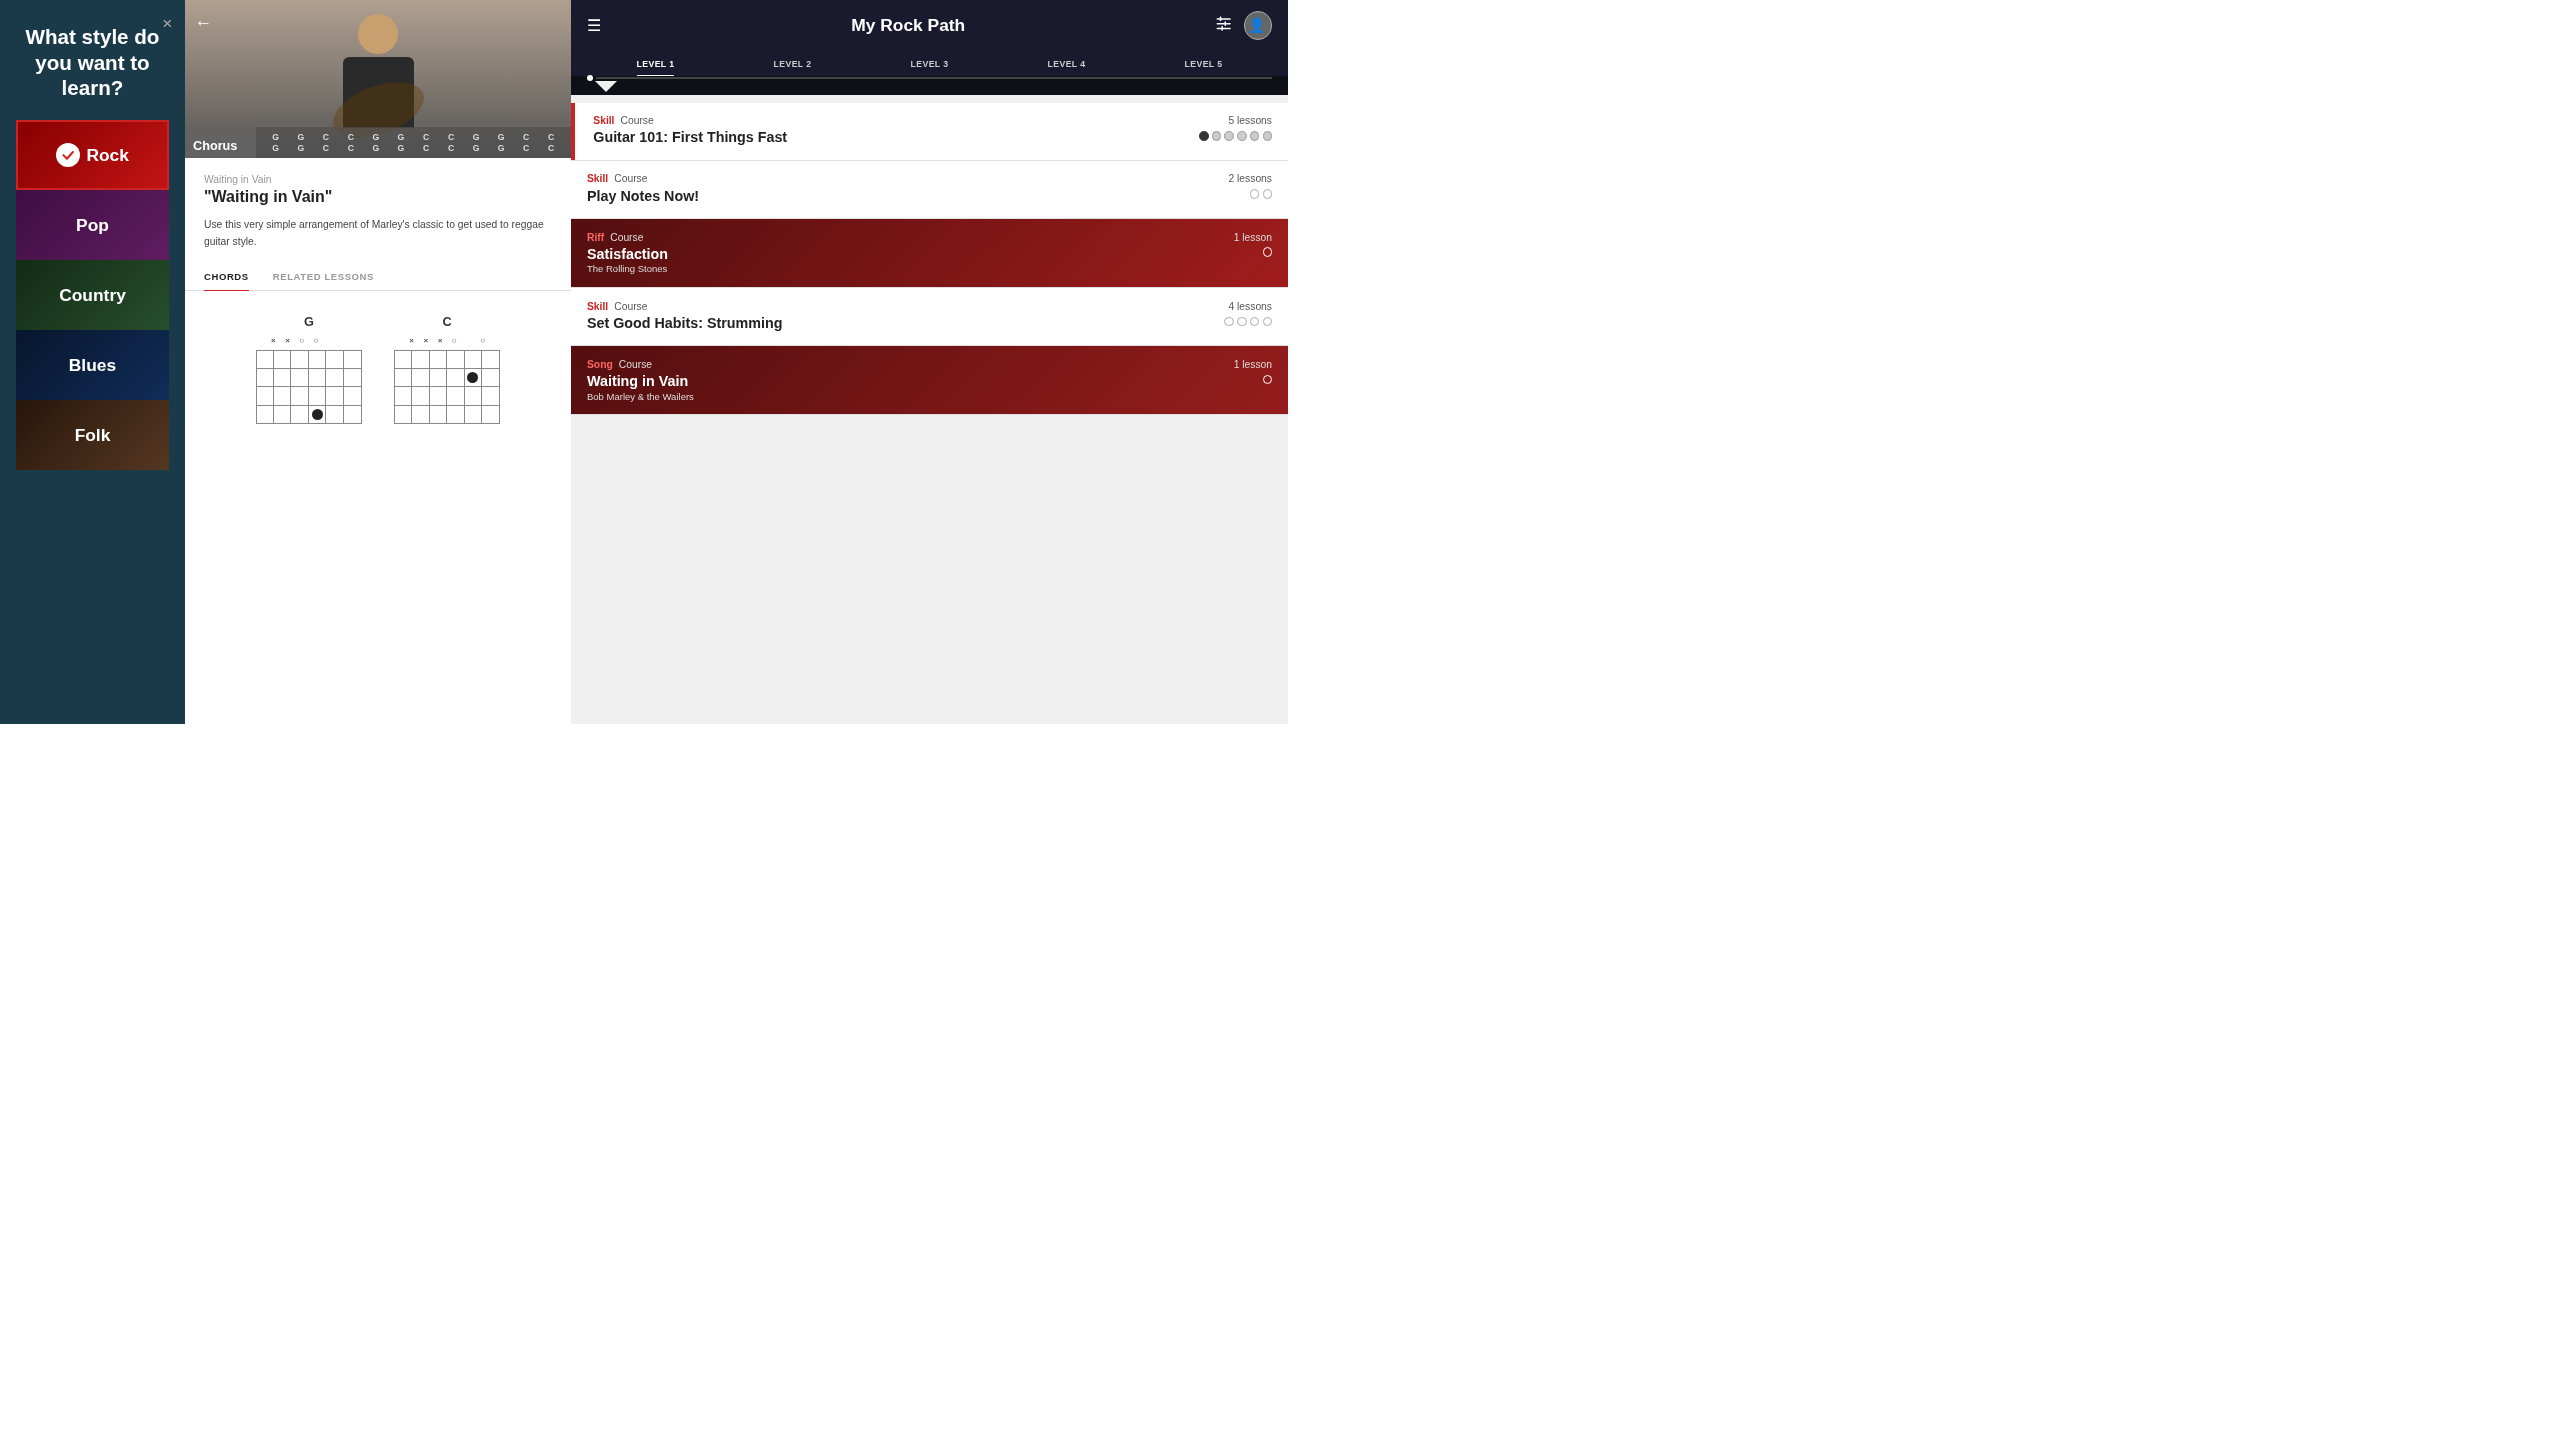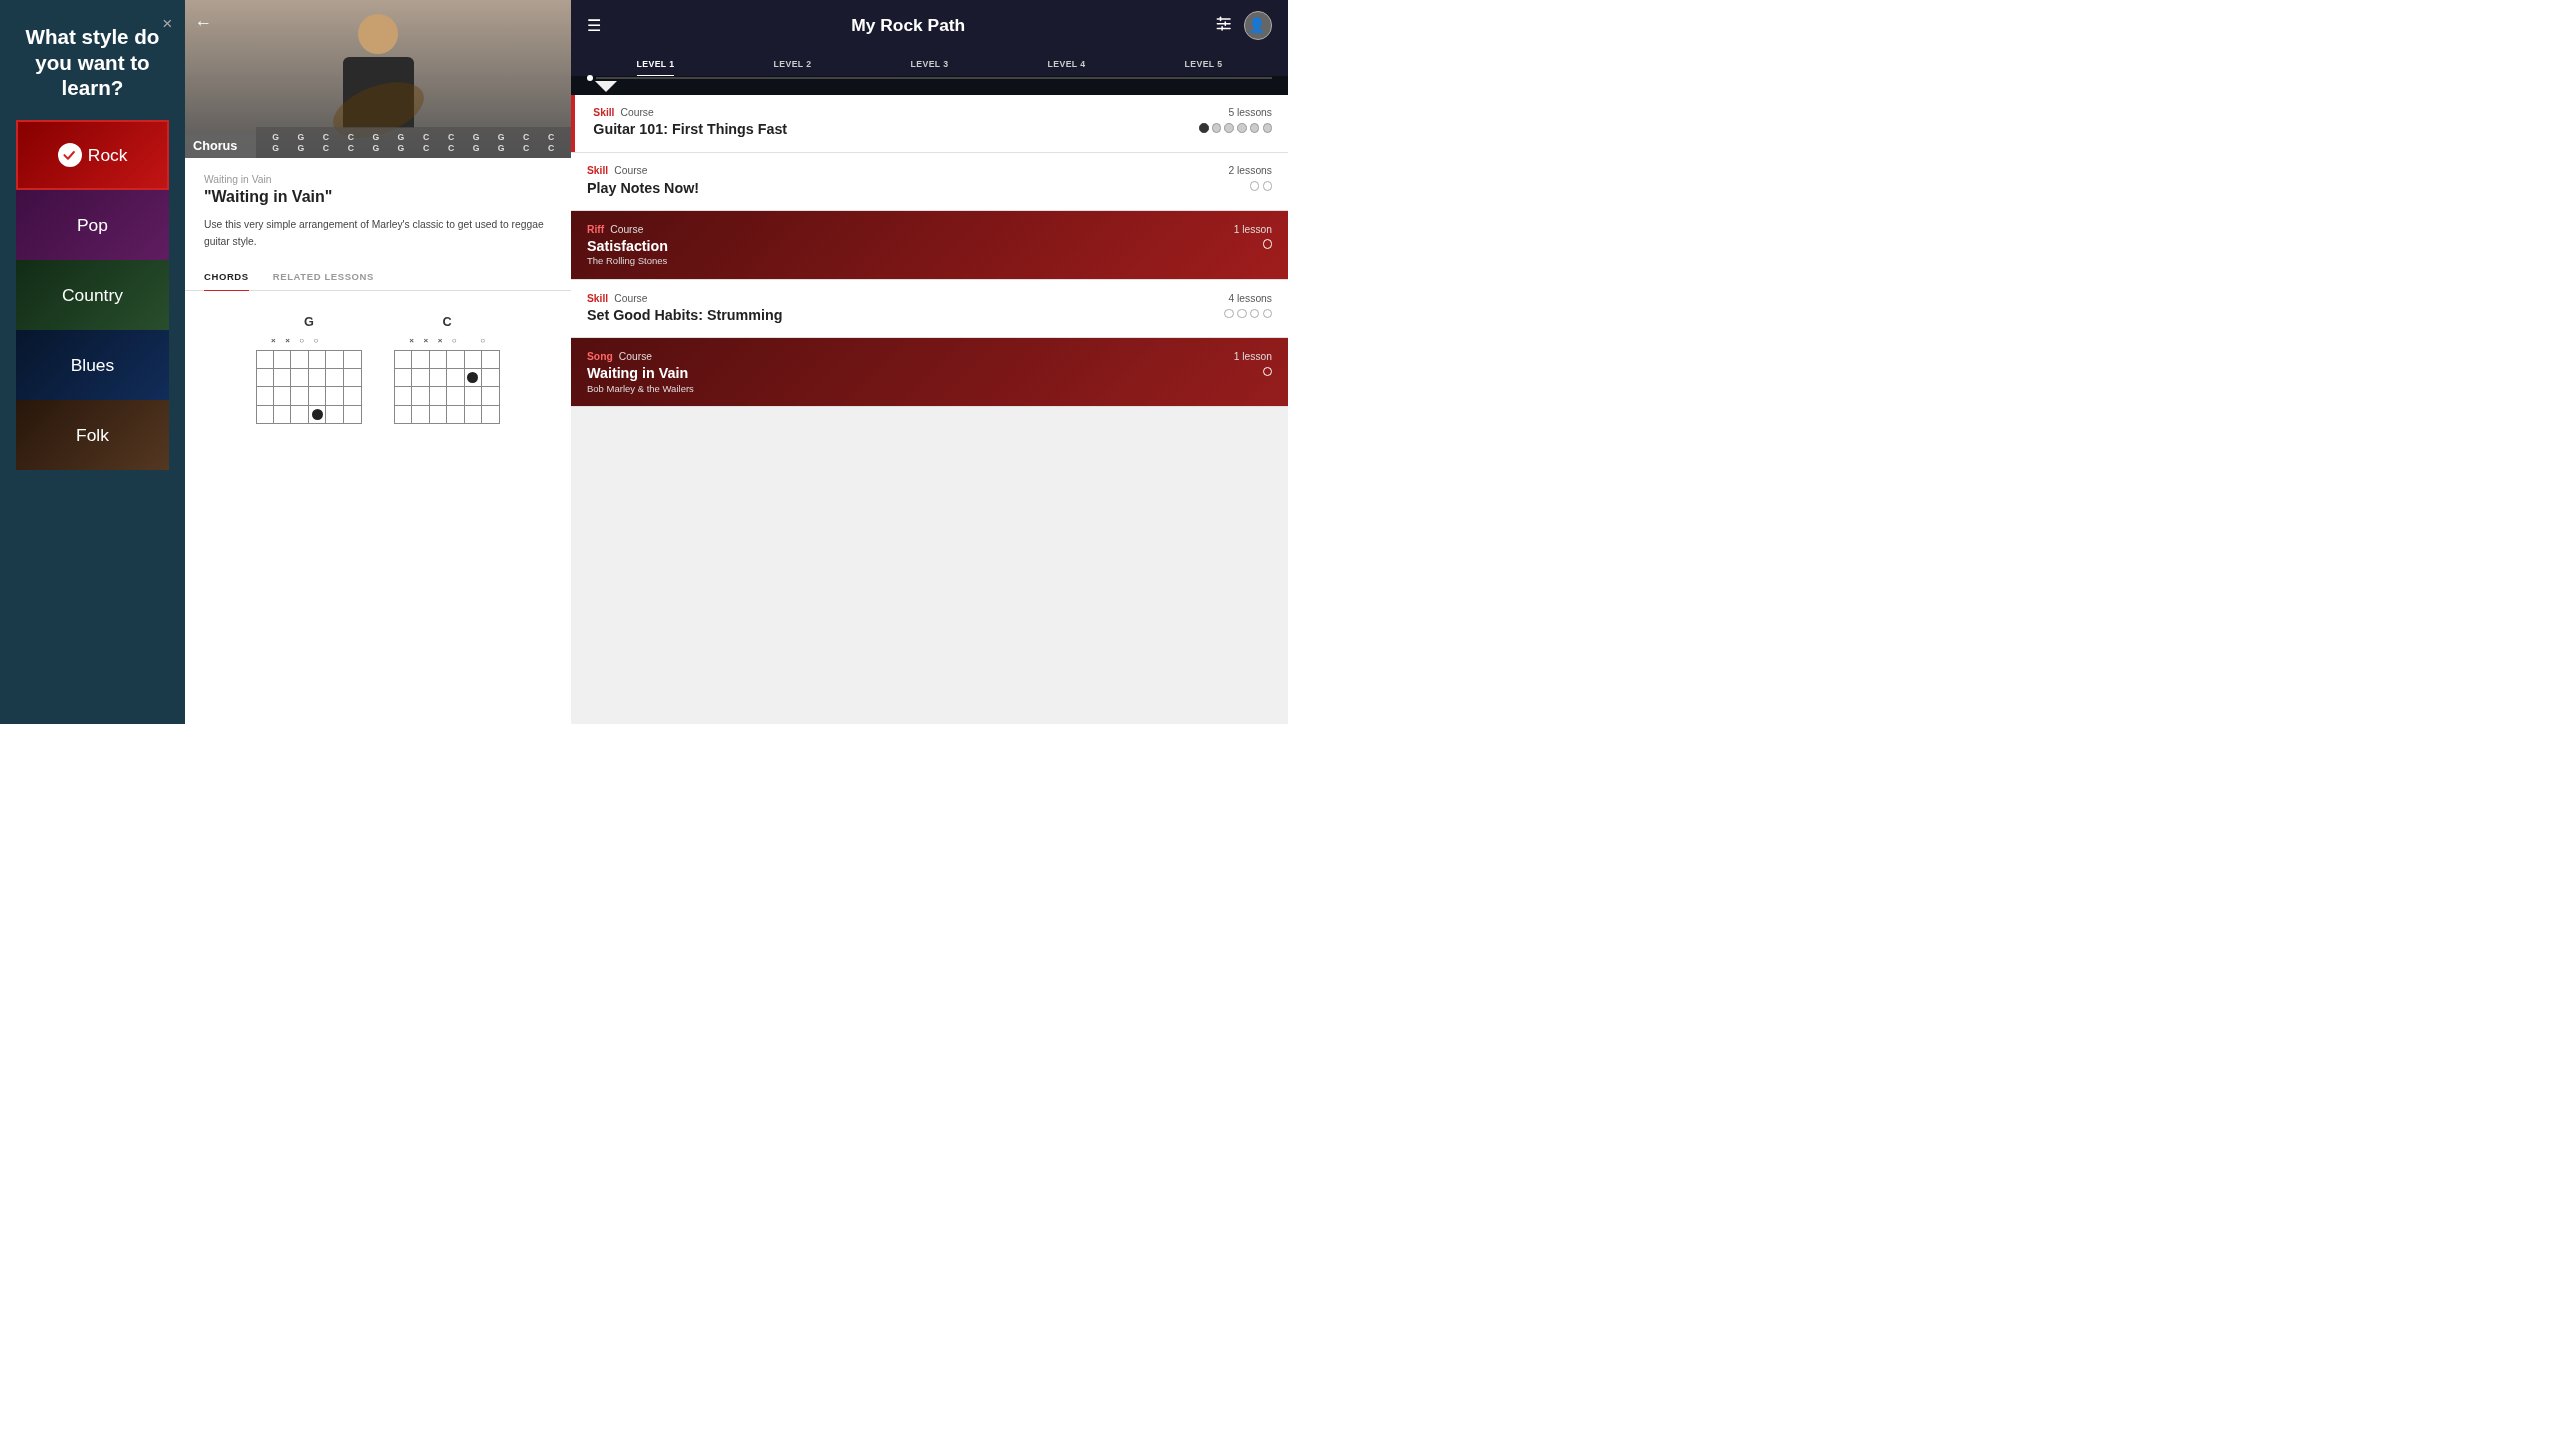--- a/index.html
+++ b/index.html
@@ -72,21 +72,21 @@
       position: absolute;
       inset: 0;
       background: rgba(0,0,0,0.3);
     }
     .style-item.rock { border: 2.4px solid #cc2222; }
     .style-item.rock .overlay { background: rgba(180,0,0,0.4); }
     .style-item .label {
       position: relative;
       color: #fff;
       font-size: 17.4px;
-      font-weight: 400;
+      font-weight: 700;
       z-index: 2;
     }
     .style-item .check-icon {
       position: relative;
       z-index: 2;
       margin-right: 6.3px;
       width: 24px;
       height: 24px;
       background: white;
       border-radius: 50%;
@@ -349,20 +349,21 @@
       flex: 1;
       height: 1.6px;
       background: #444;
     }
 
     .course-list {
       flex: 1;
       overflow-y: auto;
       display: flex;
       flex-direction: column;
+      margin-top: 8px;
     }
     .course-card {
       background: #fff;
       border-bottom: 0.8px solid #e0e0e0;
       padding: 12.7px 16px;
       display: flex;
       justify-content: space-between;
       align-items: flex-start;
       cursor: pointer;
       position: relative;

